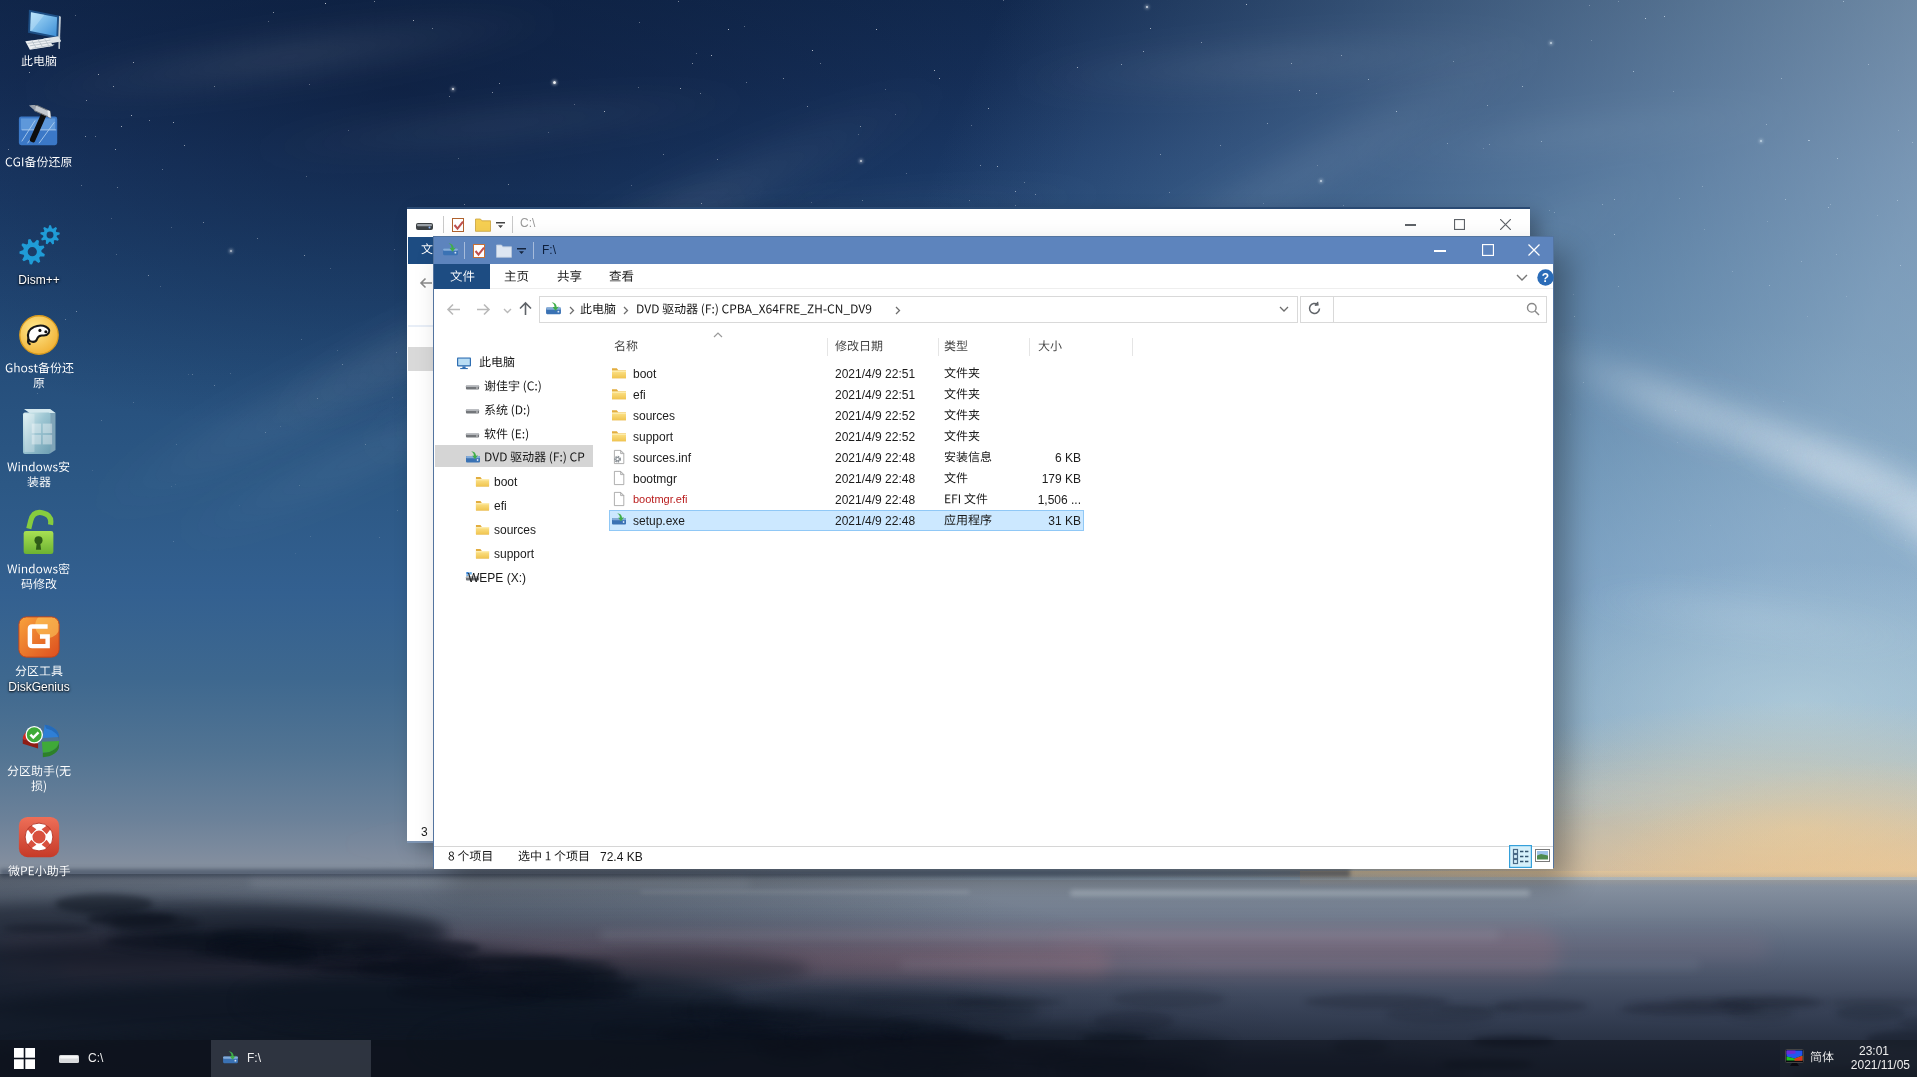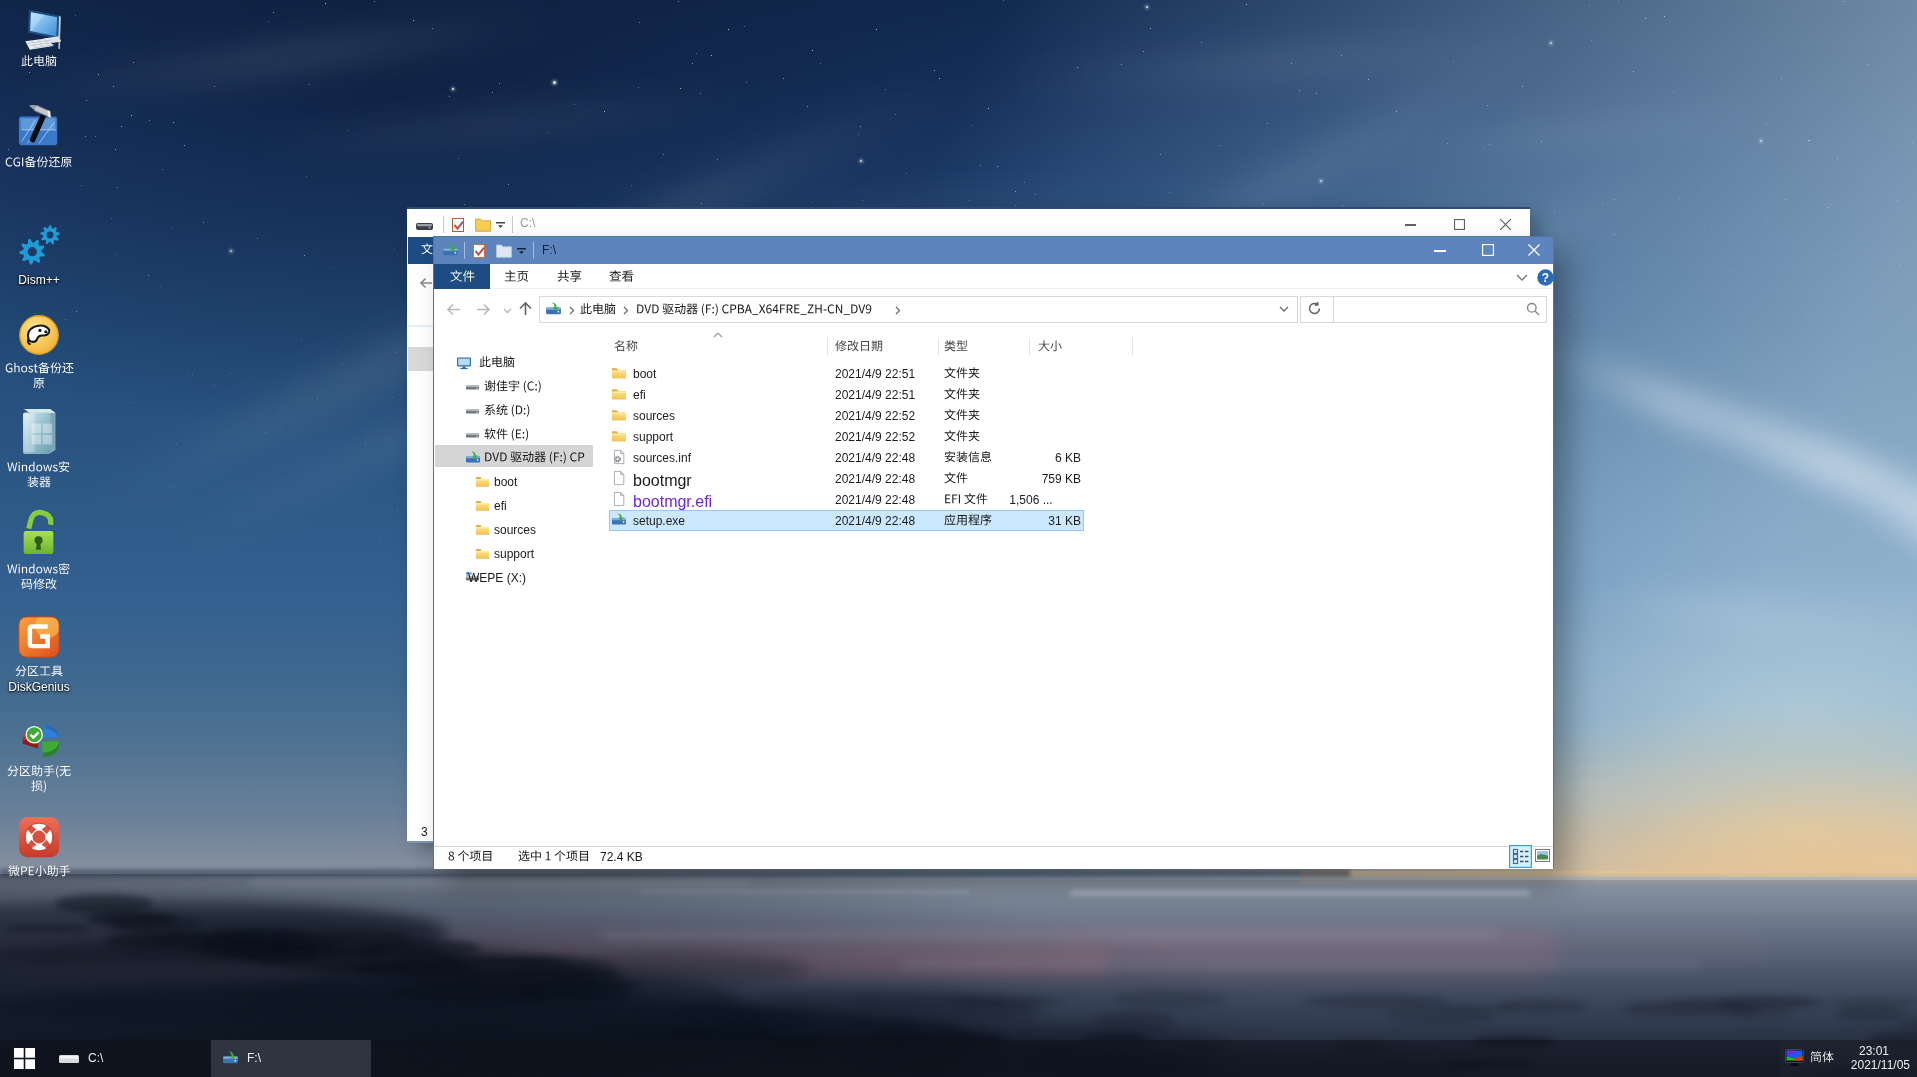--- a/index.html
+++ b/index.html
@@ -685,35 +685,35 @@
     </svg>
     <div class="abs" style="left:199px;top:214px;font-size:12px;color:#1c1c1c">sources.inf</div>
     <div class="abs" style="left:401px;top:214px;font-size:12px;color:#1c1c1c">2021/4/9 22:48</div>
     <div class="abs" style="left:510px;top:214px;color:#1c1c1c"><svg width="48.0" height="12.0" viewBox="0 0 4000 1000" style="overflow:visible">
         <path transform="translate(0,860.0)" d="M93 -725H908V-522H829V-654H168V-522H93ZM668 -414 748 -396Q700 -256 614.0 -163.0Q528 -70 406.5 -13.5Q285 43 130 77Q126 68 117.5 55.0Q109 42 99.5 29.5Q90 17 82 9Q237 -19 354.5 -69.5Q472 -120 550.5 -204.0Q629 -288 668 -414ZM69 -449H935V-378H69ZM414 -823 491 -842Q509 -810 527.5 -771.5Q546 -733 556 -708L477 -685Q467 -711 449.0 -750.5Q431 -790 414 -823ZM192 -222 247 -276Q331 -250 424.5 -216.0Q518 -182 609.0 -144.0Q700 -106 778.5 -67.0Q857 -28 914 8L852 73Q799 38 722.5 -2.0Q646 -42 555.5 -82.5Q465 -123 371.5 -158.5Q278 -194 192 -222ZM192 -223Q222 -260 253.5 -307.0Q285 -354 316.5 -406.5Q348 -459 375.0 -512.0Q402 -565 421 -612L502 -596Q482 -547 454.5 -495.0Q427 -443 397.0 -392.5Q367 -342 337.5 -297.0Q308 -252 283 -218Z M1449 -287 1508 -261Q1472 -224 1422.5 -191.0Q1373 -158 1316.0 -130.5Q1259 -103 1198.5 -81.5Q1138 -60 1080 -46Q1072 -59 1060.0 -75.5Q1048 -92 1037 -102Q1095 -114 1153.5 -132.0Q1212 -150 1267.5 -174.0Q1323 -198 1370.0 -226.5Q1417 -255 1449 -287ZM1547 -286Q1581 -210 1640.5 -150.0Q1700 -90 1781.5 -49.5Q1863 -9 1961 12Q1950 22 1937.0 40.5Q1924 59 1918 74Q1814 49 1730.5 2.0Q1647 -45 1584.5 -113.5Q1522 -182 1483 -270ZM1839 -230 1894 -189Q1864 -169 1827.5 -148.0Q1791 -127 1754.5 -108.5Q1718 -90 1686 -76L1641 -112Q1673 -127 1709.5 -147.0Q1746 -167 1780.5 -189.0Q1815 -211 1839 -230ZM1052 -309H1949V-247H1052ZM1386 -702H1935V-636H1386ZM1416 -477H1916V-411H1416ZM1272 -840H1342V-369H1272ZM1624 -840H1699V-435H1624ZM1068 -742 1114 -785Q1147 -764 1183.0 -735.0Q1219 -706 1238 -682L1190 -634Q1178 -650 1157.5 -669.0Q1137 -688 1113.5 -707.5Q1090 -727 1068 -742ZM1037 -485Q1086 -505 1154.0 -535.5Q1222 -566 1293 -598L1308 -536Q1245 -506 1180.5 -476.5Q1116 -447 1063 -422ZM1233 85 1230 30 1266 4 1578 -60Q1576 -47 1575.0 -29.0Q1574 -11 1575 0Q1468 24 1403.5 38.5Q1339 53 1304.5 61.5Q1270 70 1255.5 75.0Q1241 80 1233 85ZM1233 85Q1232 76 1227.5 65.0Q1223 54 1218.0 42.5Q1213 31 1208 24Q1218 20 1230.0 13.5Q1242 7 1251.0 -6.0Q1260 -19 1260 -39V-160H1333V21Q1333 21 1323.0 25.0Q1313 29 1298.5 36.0Q1284 43 1269.0 51.5Q1254 60 1243.5 68.5Q1233 77 1233 85ZM1439 -375 1511 -396Q1528 -370 1544.0 -338.5Q1560 -307 1567 -284L1491 -260Q1484 -283 1469.0 -316.0Q1454 -349 1439 -375Z M2382 -531H2869V-469H2382ZM2382 -389H2869V-328H2382ZM2413 -22H2836V40H2413ZM2310 -675H2947V-611H2310ZM2369 -243H2879V77H2811V-181H2434V80H2369ZM2541 -815 2606 -840Q2628 -810 2648.5 -773.5Q2669 -737 2679 -710L2612 -680Q2602 -707 2581.5 -745.0Q2561 -783 2541 -815ZM2256 -836 2323 -816Q2294 -732 2255.0 -650.0Q2216 -568 2169.5 -495.5Q2123 -423 2074 -367Q2070 -375 2063.0 -388.5Q2056 -402 2047.5 -415.5Q2039 -429 2032 -437Q2077 -486 2118.5 -550.5Q2160 -615 2195.5 -688.0Q2231 -761 2256 -836ZM2169 -576 2237 -644 2238 -643V83H2169Z M3266 -550V-470H3730V-550ZM3266 -412V-331H3730V-412ZM3266 -687V-607H3730V-687ZM3194 -747H3805V-271H3194ZM3465 -850 3553 -835Q3537 -803 3520.0 -772.5Q3503 -742 3489 -719L3422 -734Q3433 -760 3445.5 -792.5Q3458 -825 3465 -850ZM3262 -202H3337V-40Q3337 -19 3351.0 -13.0Q3365 -7 3413 -7Q3422 -7 3443.5 -7.0Q3465 -7 3492.5 -7.0Q3520 -7 3548.0 -7.0Q3576 -7 3599.0 -7.0Q3622 -7 3634 -7Q3662 -7 3675.0 -15.0Q3688 -23 3693.0 -48.0Q3698 -73 3701 -123Q3710 -117 3722.0 -111.5Q3734 -106 3747.5 -102.0Q3761 -98 3771 -96Q3766 -32 3753.5 2.0Q3741 36 3714.5 49.0Q3688 62 3639 62Q3632 62 3608.5 62.0Q3585 62 3554.5 62.0Q3524 62 3493.0 62.0Q3462 62 3439.0 62.0Q3416 62 3409 62Q3351 62 3319.0 53.5Q3287 45 3274.5 22.5Q3262 0 3262 -39ZM3419 -240 3476 -273Q3502 -251 3529.0 -223.5Q3556 -196 3578.5 -169.0Q3601 -142 3614 -119L3553 -81Q3540 -104 3518.5 -132.0Q3497 -160 3471.0 -188.5Q3445 -217 3419 -240ZM3763 -192 3830 -220Q3853 -190 3876.0 -153.5Q3899 -117 3917.5 -82.5Q3936 -48 3945 -20L3874 12Q3866 -16 3848.0 -51.5Q3830 -87 3808.0 -124.0Q3786 -161 3763 -192ZM3148 -204 3213 -176Q3200 -145 3184.0 -107.0Q3168 -69 3150.0 -32.5Q3132 4 3114 33L3045 0Q3065 -28 3084.0 -63.5Q3103 -99 3120.0 -136.0Q3137 -173 3148 -204Z" fill="currentColor"></path>
       </svg></div>
     <div class="abs" style="left:547px;top:214px;width:100px;text-align:right;font-size:12px;color:#1c1c1c">6 KB</div>
     <svg class="abs" style="left:177px;top:233px" width="16" height="16">
       <use href="#pg"></use>
     </svg>
-    <div class="abs" style="left:199px;top:235px;font-size:16px;color:#1c1c1c">bootmgr</div>
+    <div class="abs" style="left:199px;top:235px;font-size:12px;color:#1c1c1c">bootmgr</div>
     <div class="abs" style="left:401px;top:235px;font-size:12px;color:#1c1c1c">2021/4/9 22:48</div>
     <div class="abs" style="left:510px;top:235px;color:#1c1c1c"><svg width="24.0" height="12.0" viewBox="0 0 2000 1000" style="overflow:visible">
         <path transform="translate(0,860.0)" d="M725 -630 802 -607Q739 -426 640.0 -294.0Q541 -162 403.0 -71.5Q265 19 83 78Q79 69 71.0 55.5Q63 42 53.5 28.5Q44 15 36 7Q215 -45 348.5 -128.5Q482 -212 575.0 -335.5Q668 -459 725 -630ZM270 -626Q327 -471 424.0 -345.0Q521 -219 657.0 -129.5Q793 -40 967 4Q959 12 949.0 24.5Q939 37 930.5 49.5Q922 62 915 73Q736 24 599.0 -70.5Q462 -165 363.5 -300.0Q265 -435 201 -603ZM50 -664H954V-590H50ZM423 -823 501 -847Q524 -811 546.5 -767.5Q569 -724 580 -693L497 -666Q488 -697 467.0 -741.5Q446 -786 423 -823Z M1604 -828H1679V80H1604ZM1432 -790 1504 -775Q1490 -706 1470.5 -638.5Q1451 -571 1426.5 -513.0Q1402 -455 1373 -409Q1366 -415 1354.5 -422.0Q1343 -429 1330.5 -436.0Q1318 -443 1309 -447Q1338 -488 1361.5 -543.5Q1385 -599 1403.0 -662.0Q1421 -725 1432 -790ZM1441 -635H1909V-562H1423ZM1317 -341H1953V-267H1317ZM1268 -836 1339 -815Q1307 -730 1265.5 -647.5Q1224 -565 1175.5 -492.5Q1127 -420 1075 -363Q1071 -372 1063.5 -386.0Q1056 -400 1047.5 -414.5Q1039 -429 1032 -437Q1079 -486 1122.5 -550.0Q1166 -614 1203.5 -687.5Q1241 -761 1268 -836ZM1167 -579 1238 -650 1239 -649V78H1167Z" fill="currentColor"></path>
       </svg></div>
-    <div class="abs" style="left:547px;top:235px;width:100px;text-align:right;font-size:12px;color:#1c1c1c">759 KB</div>
+    <div class="abs" style="left:547px;top:235px;width:100px;text-align:right;font-size:12px;color:#1c1c1c">179 KB</div>
     <svg class="abs" style="left:177px;top:254px" width="16" height="16">
       <use href="#pg"></use>
     </svg>
-    <div class="abs" style="left:199px;top:256px;font-size:16px;color:#6d28d9">bootmgr.efi</div>
+    <div class="abs" style="left:199px;top:256px;font-size:11px;color:#b91c1c">bootmgr.efi</div>
     <div class="abs" style="left:401px;top:256px;font-size:12px;color:#1c1c1c">2021/4/9 22:48</div>
     <div class="abs" style="left:510px;top:256px;color:#1c1c1c"><svg width="43.9" height="12.0" viewBox="0 0 3658 1000" style="overflow:visible">
         <path transform="translate(0,860.0)" d="M101 0V-733H523V-655H193V-425H471V-346H193V-79H534V0Z M690 0V-733H1112V-655H782V-407H1062V-329H782V0Z M1242 0V-733H1334V0Z M2383 -630 2460 -607Q2397 -426 2298.0 -294.0Q2199 -162 2061.0 -71.5Q1923 19 1741 78Q1737 69 1729.0 55.5Q1721 42 1711.5 28.5Q1702 15 1694 7Q1873 -45 2006.5 -128.5Q2140 -212 2233.0 -335.5Q2326 -459 2383 -630ZM1928 -626Q1985 -471 2082.0 -345.0Q2179 -219 2315.0 -129.5Q2451 -40 2625 4Q2617 12 2607.0 24.5Q2597 37 2588.5 49.5Q2580 62 2573 73Q2394 24 2257.0 -70.5Q2120 -165 2021.5 -300.0Q1923 -435 1859 -603ZM1708 -664H2612V-590H1708ZM2081 -823 2159 -847Q2182 -811 2204.5 -767.5Q2227 -724 2238 -693L2155 -666Q2146 -697 2125.0 -741.5Q2104 -786 2081 -823Z M3262 -828H3337V80H3262ZM3090 -790 3162 -775Q3148 -706 3128.5 -638.5Q3109 -571 3084.5 -513.0Q3060 -455 3031 -409Q3024 -415 3012.5 -422.0Q3001 -429 2988.5 -436.0Q2976 -443 2967 -447Q2996 -488 3019.5 -543.5Q3043 -599 3061.0 -662.0Q3079 -725 3090 -790ZM3099 -635H3567V-562H3081ZM2975 -341H3611V-267H2975ZM2926 -836 2997 -815Q2965 -730 2923.5 -647.5Q2882 -565 2833.5 -492.5Q2785 -420 2733 -363Q2729 -372 2721.5 -386.0Q2714 -400 2705.5 -414.5Q2697 -429 2690 -437Q2737 -486 2780.5 -550.0Q2824 -614 2861.5 -687.5Q2899 -761 2926 -836ZM2825 -579 2896 -650 2897 -649V78H2825Z" fill="currentColor"></path>
       </svg></div>
-    <div class="abs" style="left:547px;top:256px;width:100px;text-align:center;font-size:12px;color:#1c1c1c">1,506 ...</div>
+    <div class="abs" style="left:547px;top:256px;width:100px;text-align:right;font-size:12px;color:#1c1c1c">1,506 ...</div>
     <svg class="abs" style="left:177px;top:275px" width="16" height="16">
       <use href="#cd"></use>
     </svg>
     <div class="abs" style="left:199px;top:277px;font-size:12px;color:#1c1c1c">setup.exe</div>
     <div class="abs" style="left:401px;top:277px;font-size:12px;color:#1c1c1c">2021/4/9 22:48</div>
     <div class="abs" style="left:510px;top:277px;color:#1c1c1c"><svg width="48.0" height="12.0" viewBox="0 0 4000 1000" style="overflow:visible">
         <path transform="translate(0,860.0)" d="M159 -711H942V-640H159ZM121 -711H197V-438Q197 -381 193.5 -313.0Q190 -245 180.0 -174.0Q170 -103 151.0 -36.0Q132 31 102 87Q95 80 82.5 72.0Q70 64 57.5 56.5Q45 49 36 45Q65 -8 82.0 -70.0Q99 -132 107.5 -196.5Q116 -261 118.5 -323.0Q121 -385 121 -438ZM468 -828 541 -848Q560 -815 578.0 -776.5Q596 -738 606 -711L529 -688Q521 -716 503.0 -756.0Q485 -796 468 -828ZM264 -490 329 -517Q351 -462 373.0 -400.5Q395 -339 413.5 -280.5Q432 -222 443 -175L372 -146Q363 -193 345.0 -252.0Q327 -311 305.5 -373.5Q284 -436 264 -490ZM481 -546 549 -565Q567 -510 584.0 -449.0Q601 -388 615.0 -329.5Q629 -271 636 -224L564 -202Q557 -249 543.5 -308.5Q530 -368 513.5 -429.5Q497 -491 481 -546ZM819 -571 898 -542Q871 -449 833.5 -351.0Q796 -253 749.5 -158.5Q703 -64 648 20Q640 10 625.5 -3.5Q611 -17 599 -26Q650 -105 692.5 -197.5Q735 -290 767.5 -386.0Q800 -482 819 -571ZM209 -39H955V33H209Z M1196 -770H1843V-698H1196ZM1196 -537H1841V-466H1196ZM1190 -298H1843V-227H1190ZM1153 -770H1227V-407Q1227 -350 1222.0 -285.0Q1217 -220 1203.5 -153.5Q1190 -87 1162.5 -26.0Q1135 35 1090 85Q1085 77 1074.0 67.5Q1063 58 1052.0 49.0Q1041 40 1032 36Q1074 -11 1098.0 -66.0Q1122 -121 1134.0 -179.5Q1146 -238 1149.5 -296.0Q1153 -354 1153 -407ZM1813 -770H1887V-22Q1887 14 1876.5 33.0Q1866 52 1841 62Q1816 71 1771.0 73.0Q1726 75 1655 74Q1652 60 1644.5 38.5Q1637 17 1629 2Q1664 3 1696.5 3.5Q1729 4 1753.0 3.5Q1777 3 1786 3Q1801 2 1807.0 -3.0Q1813 -8 1813 -22ZM1467 -743H1543V71H1467Z M2644 -369H2718V32H2644ZM2425 -396H2941V-330H2425ZM2381 -13H2963V53H2381ZM2448 -209H2919V-144H2448ZM2532 -733V-549H2834V-733ZM2462 -798H2907V-484H2462ZM2212 -757H2286V78H2212ZM2049 -558H2411V-488H2049ZM2216 -531 2263 -511Q2248 -458 2226.0 -401.5Q2204 -345 2178.5 -289.5Q2153 -234 2124.5 -185.5Q2096 -137 2067 -103Q2061 -118 2049.5 -138.0Q2038 -158 2028 -172Q2056 -202 2083.0 -244.0Q2110 -286 2135.5 -335.0Q2161 -384 2182.0 -434.5Q2203 -485 2216 -531ZM2361 -826 2413 -768Q2367 -750 2308.0 -734.0Q2249 -718 2186.5 -706.5Q2124 -695 2065 -687Q2063 -699 2056.0 -715.5Q2049 -732 2043 -744Q2099 -754 2158.5 -766.0Q2218 -778 2271.0 -793.5Q2324 -809 2361 -826ZM2282 -430Q2292 -421 2311.5 -401.5Q2331 -382 2354.0 -359.5Q2377 -337 2395.5 -317.0Q2414 -297 2422 -288L2377 -229Q2368 -244 2351.5 -267.0Q2335 -290 2315.0 -316.0Q2295 -342 2277.0 -364.0Q2259 -386 2247 -399Z M3288 -587H3796V-525H3288ZM3230 -336H3890V-271H3230ZM3542 -310H3617V-7Q3617 27 3607.0 44.0Q3597 61 3569 70Q3542 78 3496.5 79.5Q3451 81 3383 81Q3381 65 3373.0 45.5Q3365 26 3357 11Q3394 12 3426.5 12.5Q3459 13 3483.5 12.5Q3508 12 3517 12Q3532 11 3537.0 7.0Q3542 3 3542 -8ZM3869 -336H3882L3895 -340L3949 -317Q3910 -263 3868.5 -208.5Q3827 -154 3789 -116L3729 -146Q3763 -179 3801.0 -228.5Q3839 -278 3869 -325ZM3772 -587H3791L3808 -591L3857 -554Q3822 -519 3778.0 -483.5Q3734 -448 3685.0 -417.0Q3636 -386 3589 -364Q3582 -374 3569.5 -387.0Q3557 -400 3548 -408Q3589 -427 3631.5 -455.5Q3674 -484 3711.5 -514.5Q3749 -545 3772 -572ZM3157 -728H3951V-658H3157ZM3120 -728H3193V-450Q3193 -392 3189.5 -323.0Q3186 -254 3175.5 -182.5Q3165 -111 3145.0 -42.5Q3125 26 3094 83Q3088 76 3076.0 68.0Q3064 60 3052.0 52.5Q3040 45 3031 41Q3061 -13 3079.0 -75.5Q3097 -138 3106.0 -204.0Q3115 -270 3117.5 -333.0Q3120 -396 3120 -450ZM3371 -437 3416 -481Q3463 -462 3517.0 -437.5Q3571 -413 3621.5 -388.5Q3672 -364 3705 -344L3658 -294Q3626 -313 3577.0 -338.5Q3528 -364 3474.0 -390.5Q3420 -417 3371 -437ZM3471 -824 3543 -845Q3561 -815 3580.0 -778.0Q3599 -741 3608 -716L3532 -691Q3523 -717 3505.0 -755.0Q3487 -793 3471 -824Z" fill="currentColor"></path>
       </svg></div>
     <div class="abs" style="left:547px;top:277px;width:100px;text-align:right;font-size:12px;color:#1c1c1c">31 KB</div>
     <div id="fstatus"></div>

